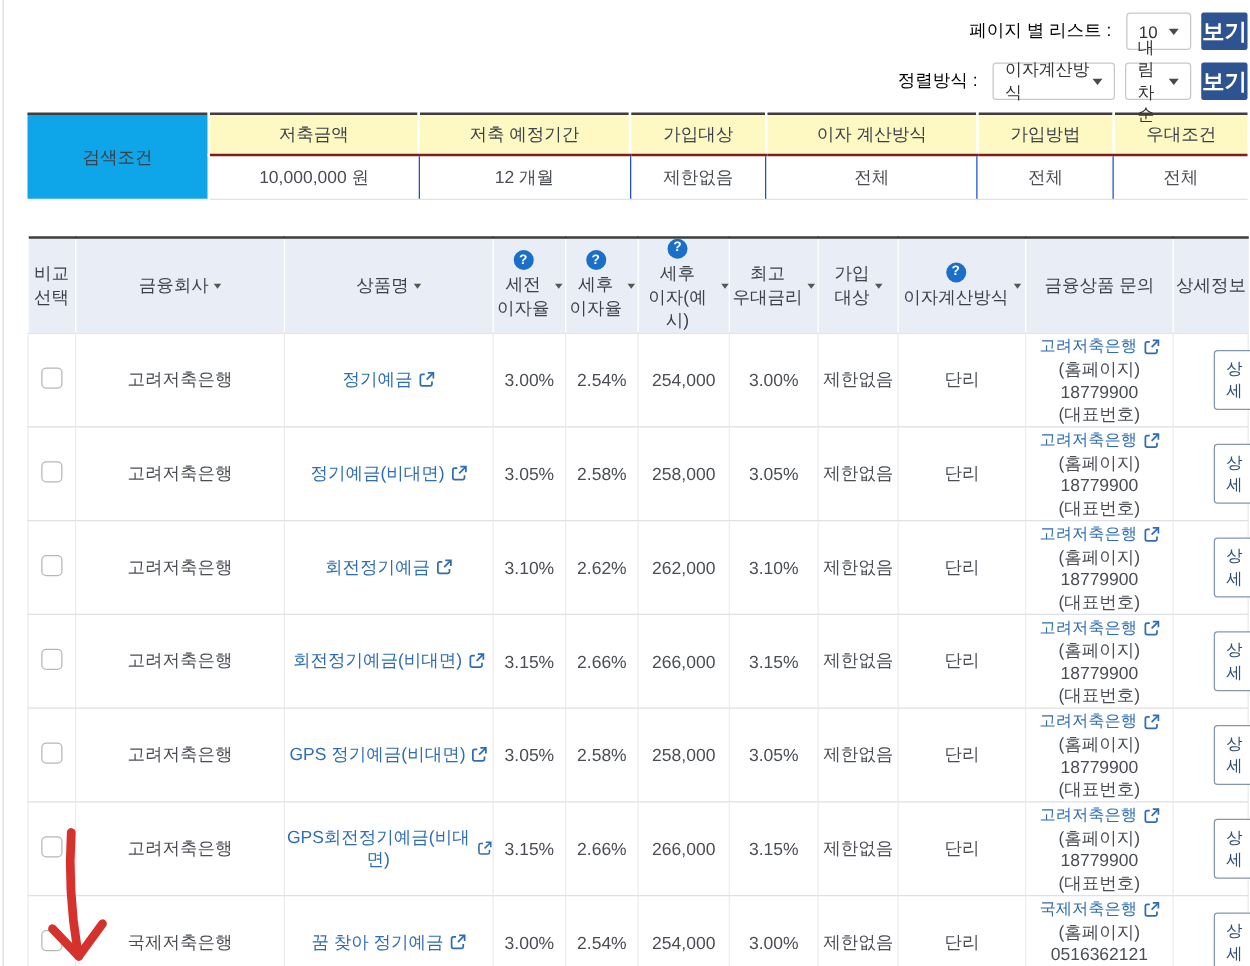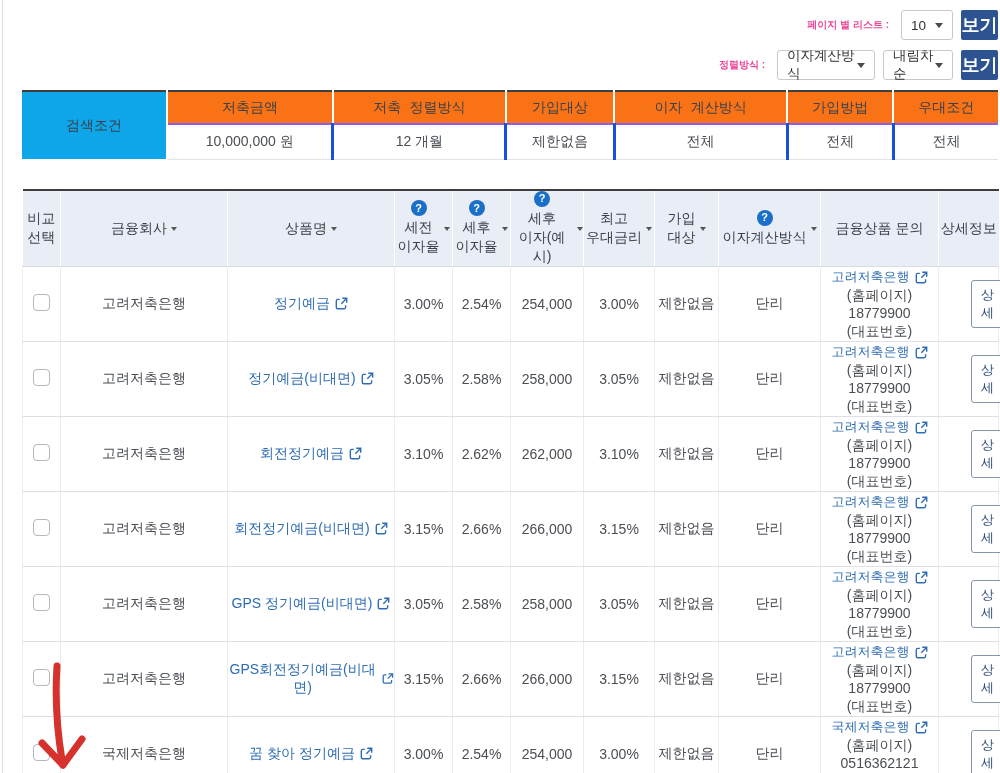--- a/index.html
+++ b/index.html
@@ -4,41 +4,41 @@
 <style>
   * { margin:0; padding:0; box-sizing:border-box; }
   html,body { width:1000px; height:773px; background:#fff; overflow:hidden;
     font-family:"Liberation Sans","DejaVu Sans",sans-serif; }
   .page { position:relative; width:1000px; height:773px; }
   .left-edge { position:absolute; left:2px; top:0; width:1px; height:773px; background:#dcdcdc; }
 
   
   .top-controls { padding:10px 2px 0 0; }
   .control-row { display:flex; justify-content:flex-end; align-items:center; gap:8px; margin-bottom:10px; }
-  .ctl-label { font-size:10px; font-weight:bold; color:#ec4899; margin-right:4px; }
+  .ctl-label { font-size:14px; font-weight:normal; color:#000000; margin-right:4px; }
   .select-box { height:30px; background:#fff; border:1px solid #c8c8c8; border-radius:3px;
     display:flex; align-items:center; justify-content:space-between; padding:0 9px;
     font-size:13.5px; color:#333; cursor:pointer; }
   .sb-pagesize { width:52px; }
   .sb-method { width:98px; }
-  .sb-order { width:70px; }
+  .sb-order { width:53px; }
   .caret { width:0; height:0; border-left:4px solid transparent; border-right:4px solid transparent;
     border-top:5px solid #4a4a4a; display:inline-block; }
   .caret.sm { border-left-width:3.5px; border-right-width:3.5px; border-top-width:4.5px; border-top-color:#44597e; }
   .btn-primary { width:37px; height:30px; background:#2d5391; color:#fff; border:none; border-radius:2px;
     font-size:18px; font-weight:bold; cursor:pointer; font-family:inherit; }
 
   
   .cond-table { width:976px; margin-left:22px; margin-top:6px; border-collapse:collapse;
     border-top:2px solid #3e3e3e; font-size:14px; }
   .cond-table th, .cond-table td { font-weight:normal; text-align:center; vertical-align:middle; }
   .cond-title { width:145px; background:#0ea5e9; color:#3b414b; border-right:2px solid #fff; }
-  .cond-h { background:#f97316; color:#3b414b; height:33px; border-right:2px solid #fff; border-bottom:2px solid #8b5cf6;font-family:Liberation Mono, monospace; }
+  .cond-h { background:#fef9c3; color:#3b414b; height:33px; border-right:2px solid #fff; border-bottom:2px solid #7f1d1d; }
   .cond-h:last-child { border-right:none;margin-top:32px; }
-  .cond-v { background:#fff; color:#4a4e54; height:35px; border-right:3px solid #1d4ed8; border-bottom:1px solid #e2e2e2; }
+  .cond-v { background:#fff; color:#4a4e54; height:35px; border-right:1px solid #1d4ed8; border-bottom:1px solid #e2e2e2; }
   .cond-v:last-child { border-right:none; }
 
   
   .main-table { width:976px; margin-left:22px; margin-top:29px; border-collapse:collapse;
     border-top:2px solid #3e3e3e; table-layout:fixed; }
   .main-table thead th { background:#e9edf5; height:62px; border-right:1px solid #fff;
     border-bottom:1px solid #d9dde3; font-weight:normal; font-size:14px; color:#3b414b; vertical-align:middle; }
   .main-table thead th:last-child { border-right:none; }
   .main-table tbody td { height:75px; background:#fff; border-right:1px solid #ececec;
     border-bottom:1px solid #dde0e5; text-align:center; vertical-align:middle;
@@ -90,21 +90,21 @@
       </div>
       <button class="btn-primary">보기</button>
     </div>
   </div>
 
   <table class="cond-table">
     <tbody>
       <tr>
         <th class="cond-title" rowspan="2">검색조건</th>
         <th class="cond-h">저축금액</th>
-        <th class="cond-h">저축 정렬방식</th>
+        <th class="cond-h">저축 예정기간</th>
         <th class="cond-h">가입대상</th>
         <th class="cond-h">이자 계산방식</th>
         <th class="cond-h">가입방법</th>
         <th class="cond-h">우대조건</th>
       </tr>
       <tr>
         <td class="cond-v">10,000,000 원</td>
         <td class="cond-v">12 개월</td>
         <td class="cond-v">제한없음</td>
         <td class="cond-v">전체</td>

